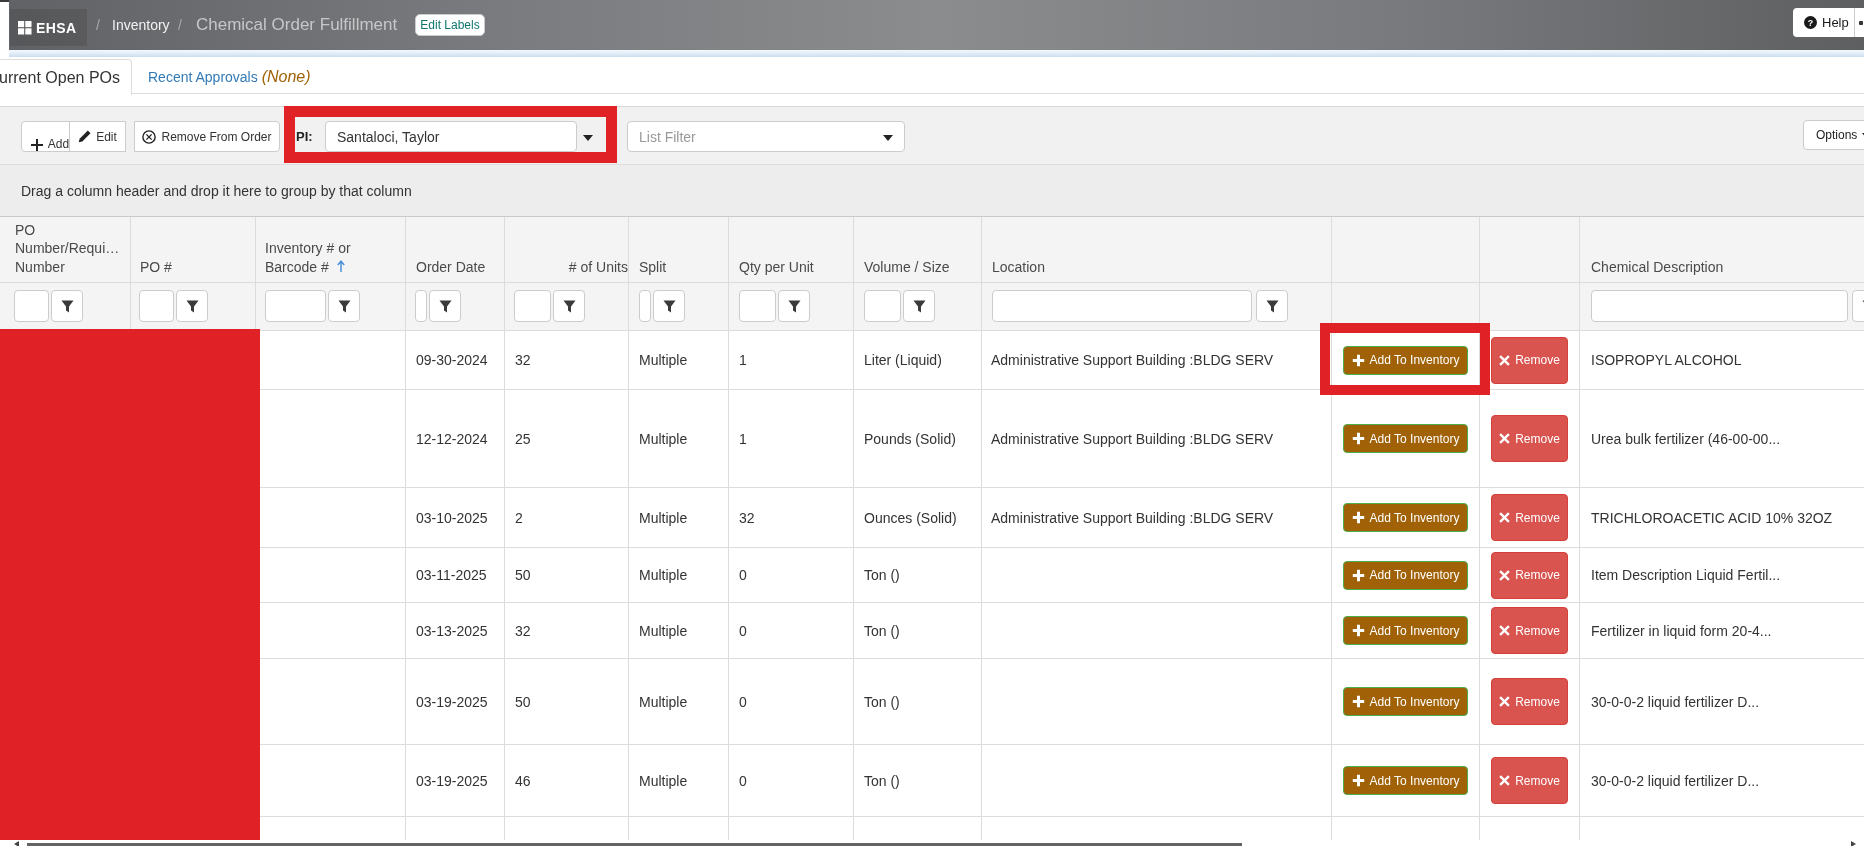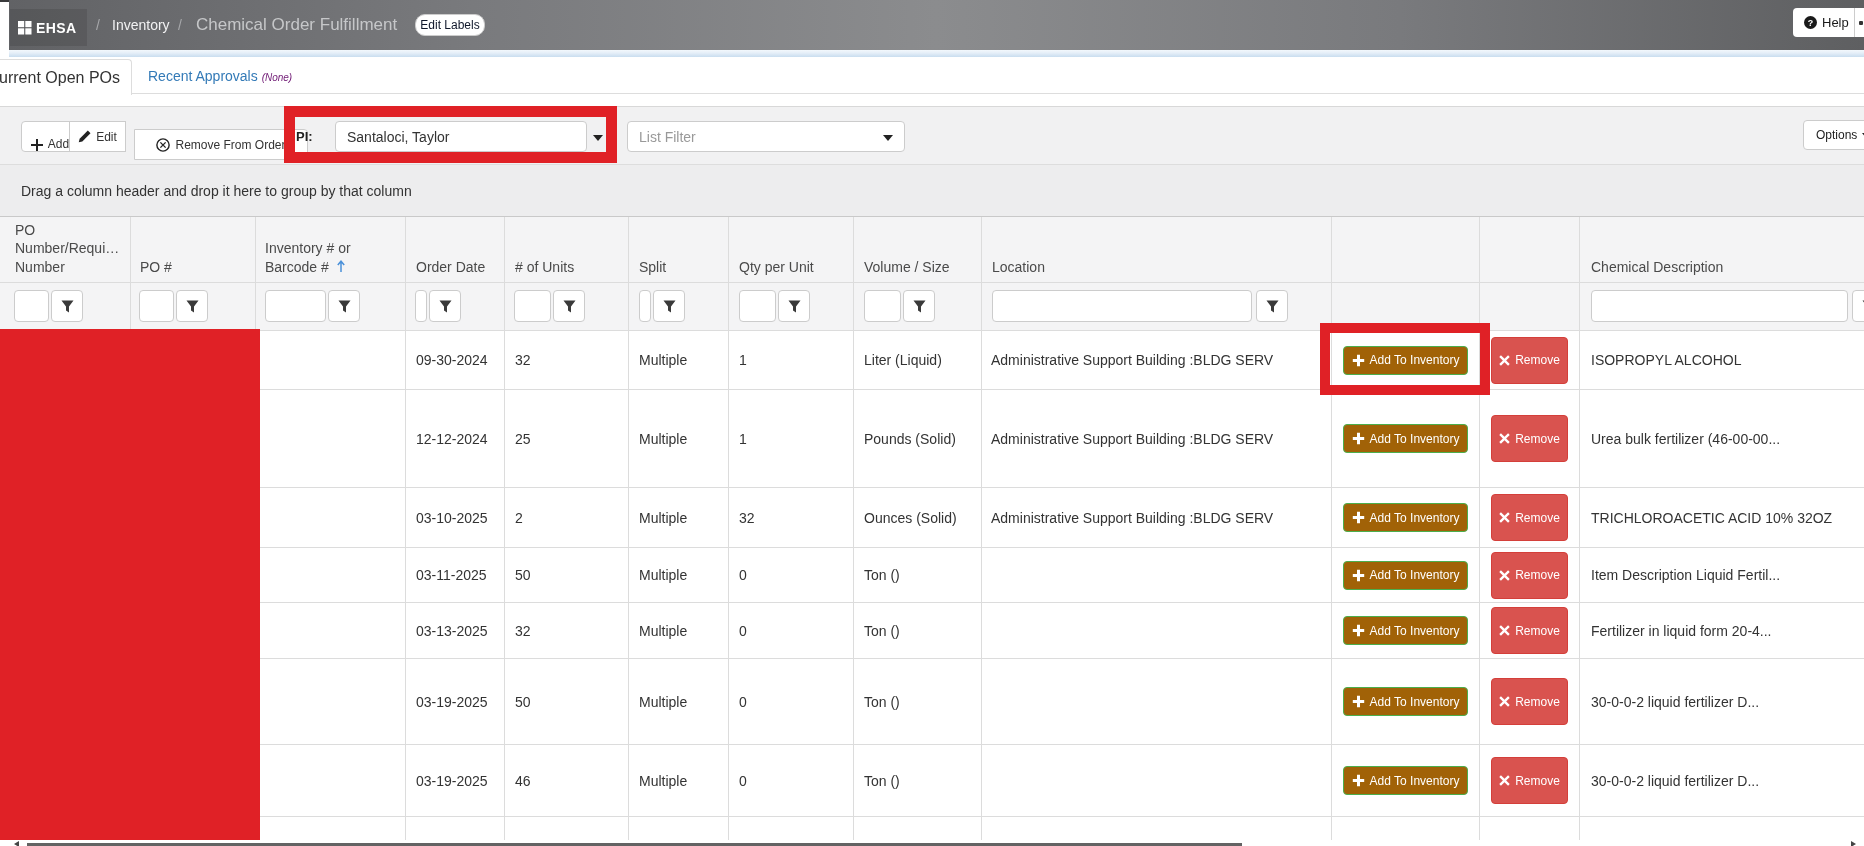--- a/index.html
+++ b/index.html
@@ -12,50 +12,50 @@
     background:linear-gradient(90deg,#616265 0%,#797a7d 25%,#8b8c8e 50%,#797a7d 75%,#5e5f61 100%); }
   #topnotch { left:0; top:0; width:9px; height:2px; background:#3a3a3c; }
   #ehsabox { left:1px; top:9px; width:77px; height:37px; background:rgba(25,25,28,.15);
     display:flex; align-items:center; }
   #ehsabox svg { margin-left:8px; }
   #ehsatxt { color:#fff; font-size:14px; font-weight:bold; margin-left:4px; letter-spacing:.4px;}
   .crumbsep { color:#a7a8ab; font-size:14px; }
   #crumb-inv { color:#f2f2f3; font-size:14px; }
   #pagetitle { color:#c6c7c9; font-size:17px; }
   #editlabels { left:406px; top:14px; width:70px; height:22px; background:#fff; border:1px solid #ccc;
-    border-radius:10px; font-size:12px; color:#0f172a; display:flex; align-items:center; justify-content:center; }
+    border-radius:5px; font-size:12px; color:#0f766e; display:flex; align-items:center; justify-content:center; }
   #helpgroup { left:1784px; top:8px; width:80px; height:29px; background:#fff; border-radius:4px 0 0 4px;
     display:flex; align-items:center; }
   #helpsep { position:absolute; left:61px; top:0; width:1px; height:29px; background:#ccc; }
 
   
   #bluestrip { left:9px; top:50px; width:1855px; height:7px;
     background:linear-gradient(180deg,#f3f8fc 0%,#e4eef8 45%,#c9ddef 100%); }
 
   
   #tabrow { left:0; top:57px; width:1864px; height:37px; background:#fff; }
   #tabline { position:absolute; left:131px; top:36px; width:1733px; height:1px; background:#ddd; }
   #tab-active { position:absolute; left:-30px; top:2px; width:162px; height:36px; background:#fff;
     border:1px solid #ddd; border-bottom:none; border-radius:4px 4px 0 0;
     display:flex; align-items:center; justify-content:flex-end; padding-right:11px;
     font-size:16px; color:#333; }
   #tab2 { position:absolute; left:148px; top:11px; font-size:14px; color:#337ab7; }
-  #tab2 i { color:#701a75; font-size:10px; }
+  #tab2 i { color:#a16207; font-size:16px; }
 
   
   #toolbar { left:0; top:106px; width:1864px; height:58px; background:#f1f1f2; border-top:1px solid #d8d8d8; }
   .tbtn { position:absolute; top:14px; height:31px; background:#fff; border:1px solid #ccc;
     font-size:12px; color:#333; display:flex; align-items:center; justify-content:center; gap:5px; white-space:nowrap; }
   #btn-add { left:21px; width:58px; border-radius:4px 0 0 4px;align-items:flex-end; }
   #btn-edit { left:69px; width:57px; }
-  #btn-rfo { left:134px; width:174px; border-radius:0 4px 4px 0;margin-top:8px; }
+  #btn-rfo { left:134px; width:146px; border-radius:0 4px 4px 0; }
   #pilabel { position:absolute; left:296px; top:22px; font-size:13px; font-weight:bold; color:#222; }
   .select { position:absolute; top:14px; height:31px; background:#fff; border:1px solid #ccc; border-radius:4px;
     font-size:14px; color:#333; display:flex; align-items:center; padding-left:11px; }
-  #pisel { left:335px; width:252px; }
+  #pisel { left:325px; width:252px; }
   #listfilter { left:627px; width:278px; color:#999; }
   .caret { position:absolute; width:0; height:0; border-left:5px solid transparent;
     border-right:5px solid transparent; border-top:6px solid #222; top:13px; }
   #optbtn { left:1803px; top:13px; width:75px; height:30px; border-radius:4px; position:absolute;
     background:#fff; border:1px solid #ccc; font-size:12px; color:#222;
     display:flex; align-items:center; justify-content:flex-start; padding-left:12px; gap:5px; }
 
   
   #dragbar { left:0; top:164px; width:1864px; height:52px; background:#ededee; border-top:1px solid #ddd;
     font-size:14px; color:#333; display:flex; align-items:center; padding-left:21px; }
@@ -158,21 +158,21 @@
     </div>
     <div class="hc" style="padding-left:9px;">
       <span>Inventory # or</span>
       <span>Barcode # <svg width="8" height="13" viewBox="0 0 8 13" style="vertical-align:-1px;margin-left:4px;">
           <path d="M4 1.5 L4 12 M0.8 5 L4 1.2 L7.2 5" stroke="#4a90d9" stroke-width="1.5" fill="none"></path>
         </svg></span>
     </div>
     <div class="hc" style="padding-left:10px;">
       <span>Order Date</span>
     </div>
-    <div class="hc" style="padding-left:10px;">
+    <div class="hc" style="padding-left:10px;text-align:right;">
       <span># of Units</span>
     </div>
     <div class="hc" style="padding-left:10px;">
       <span>Split</span>
     </div>
     <div class="hc" style="padding-left:10px;">
       <span>Qty per Unit</span>
     </div>
     <div class="hc" style="padding-left:10px;">
       <span>Volume / Size</span>

